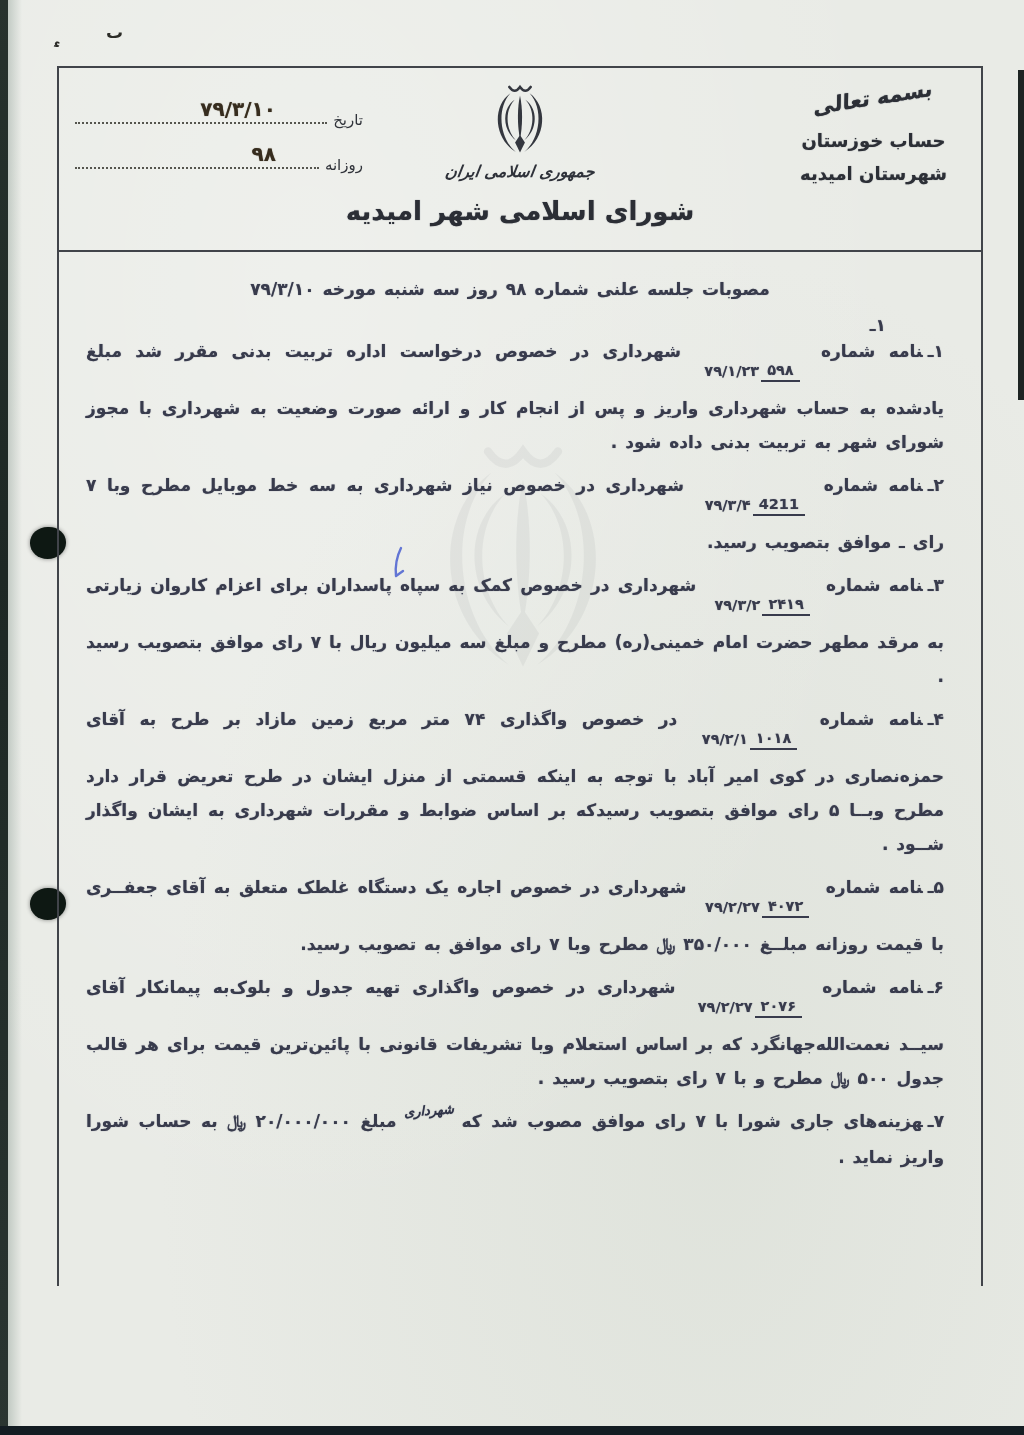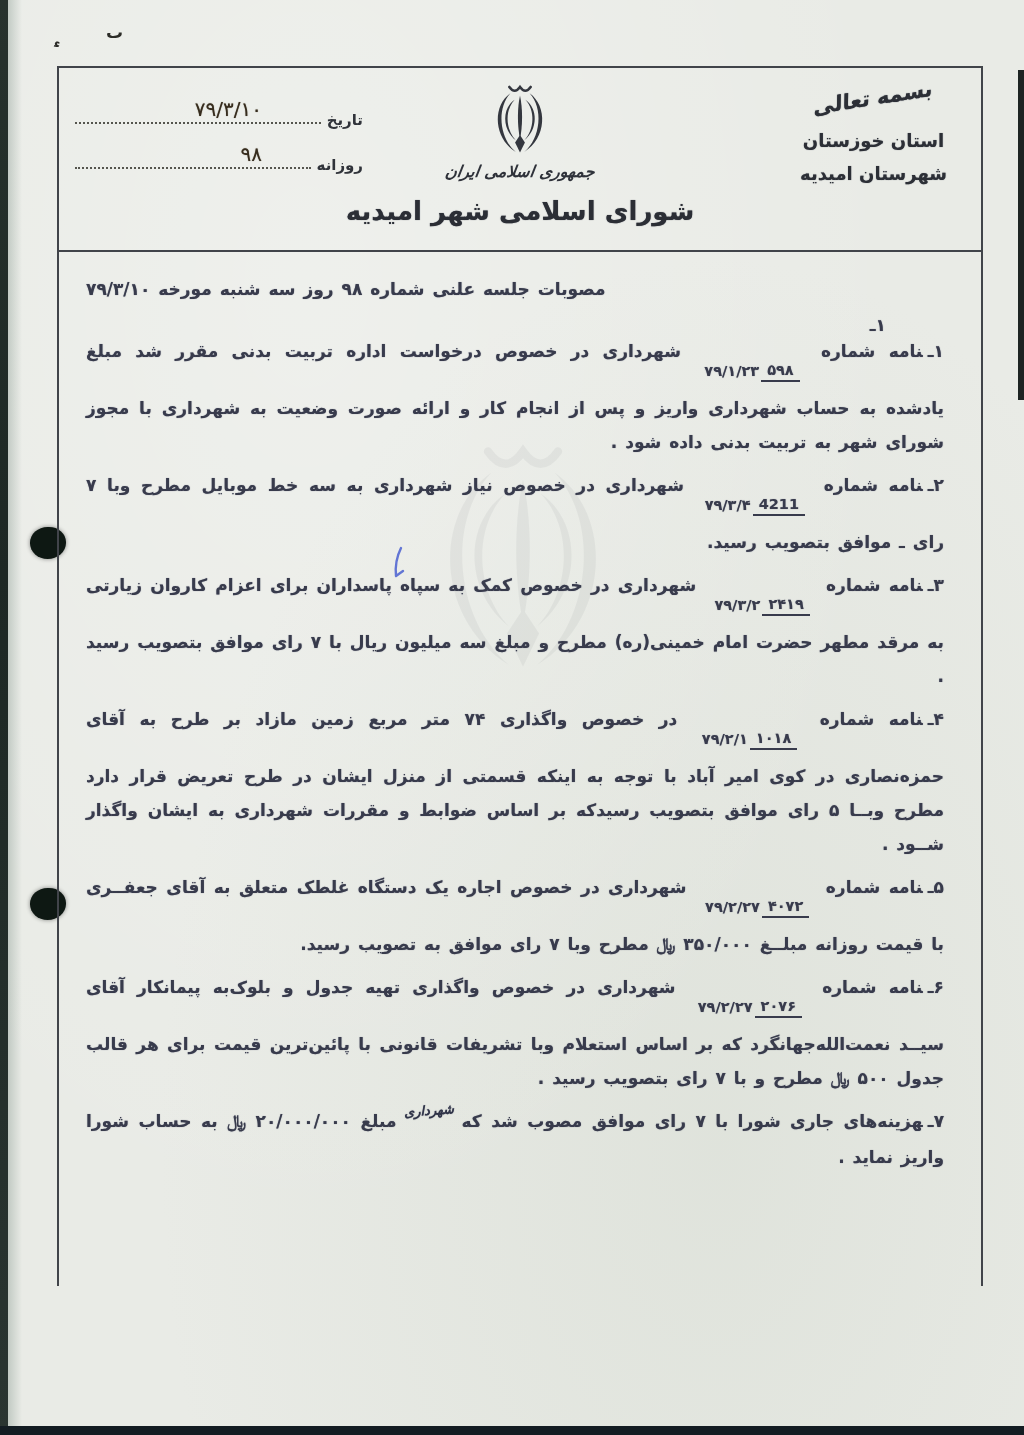--- a/index.html
+++ b/index.html
@@ -30,43 +30,43 @@
   
   .frame{
     position:absolute;left:57px;top:66px;width:922px;height:1218px;
     border-left:2px solid #41444a;border-right:2px solid #41444a;border-top:2px solid #41444a;
   }
   .header-rule{position:absolute;left:0;right:0;top:182px;border-top:2px solid #41444a;}
 
   
   .fields{position:absolute;left:16px;top:16px;width:292px;direction:rtl;}
   .field-row{position:relative;display:flex;align-items:flex-end;height:45px;}
-  .field-label{flex:0 0 auto;font-size:15px;font-weight:bold;color:#30333a;padding-right:4px;letter-spacing:1px;}
+  .field-label{flex:0 0 auto;font-size:15px;font-weight:normal;color:#30333a;padding-right:4px;letter-spacing:1px;}
   .field-dots{flex:1 1 auto;border-bottom:2px dotted #55554e;margin:0 6px 5px 0;height:0;}
-  .field-value{position:absolute;right:105px;bottom:8px;font-size:20px;font-weight:normal;color:#362c1e;letter-spacing:1px;text-shadow:0 0 1px rgba(60,45,20,.6);}
+  .field-value{position:absolute;right:91px;bottom:8px;font-size:20px;font-weight:bold;color:#362c1e;letter-spacing:1px;text-shadow:0 0 1px rgba(60,45,20,.6);}
 
   
   .center-head{position:absolute;left:50%;top:10px;transform:translateX(-50%);width:430px;text-align:center;}
   .emblem{width:64px;height:84px;color:#34373f;}
   .emblem-caption{font-size:16px;font-weight:bold;font-style:italic;color:#2f323a;margin-top:-4px;transform:skewX(-8deg);}
   .org-title{font-size:26px;font-weight:bold;color:#2b2e35;margin-top:15px;letter-spacing:1px;text-shadow:0 0 1px rgba(35,40,55,.7);}
 
   
   .right-head{position:absolute;right:20px;top:18px;width:175px;text-align:center;direction:rtl;}
   .bismillah{display:inline-block;font-size:21px;font-weight:bold;color:#2c2f36;transform:rotate(-9deg) skewX(-10deg);margin-bottom:14px;text-shadow:0 0 1px rgba(35,40,55,.8);}
   .region-line{font-size:18px;font-weight:bold;color:#2c2f36;line-height:33px;letter-spacing:1px;text-shadow:0 0 1px rgba(35,40,55,.6);}
 
   
   .doc-body{
     position:absolute;right:80px;left:86px;top:272px;direction:rtl;
     color:#383b4c;font-weight:bold;font-size:17px;line-height:34px;
     text-shadow:0 0 1px rgba(45,50,80,.55);
     word-spacing:2px;
   }
-  .body-heading{text-align:left;font-size:17px;margin:0 10px 2px 0;}
+  .body-heading{text-align:center;font-size:17px;margin:0 10px 2px 0;}
   .stray-number{text-align:right;margin:0 58px 0 0;height:26px;}
   .items p.item{margin:0 0 9px;text-align:justify;}
   .items p.item .marker{margin-left:5px;}
   .fraction{
     display:inline-flex;flex-direction:row;align-items:center;
     vertical-align:-18px;font-size:14.5px;line-height:19px;margin:0 8px;
   }
   .fraction .num{padding:0 6px;border-bottom:2px solid currentColor;}
   .fraction .den{padding:10px 2px;}
   .hand-note{
@@ -131,21 +131,21 @@
     <div class="center-head">
       <svg class="emblem">
           <use href="#emblem-sym"></use>
         </svg>
       <div class="emblem-caption">جمهوری اسلامی ایران</div>
       <div class="org-title">شورای اسلامی شهر امیدیه</div>
     </div>
 
     <div class="right-head">
       <div><span class="bismillah">بسمه تعالی</span></div>
-      <div class="region-line">استان خوزستان</div>
+      <div class="region-line">حساب خوزستان</div>
       <div class="region-line">شهرستان امیدیه</div>
     </div>
   </div>
 
   <div class="doc-body">
     <div class="body-heading">مصوبات جلسه علنی شماره ۹۸ روز سه شنبه مورخه ۷۹/۳/۱۰</div>
     <div class="stray-number">۱ـ</div>
     <div class="items">
         <p class="item"><span class="marker">۱ـ</span>نامه شماره <span class="fraction">
             <span class="num">۵۹۸</span>

